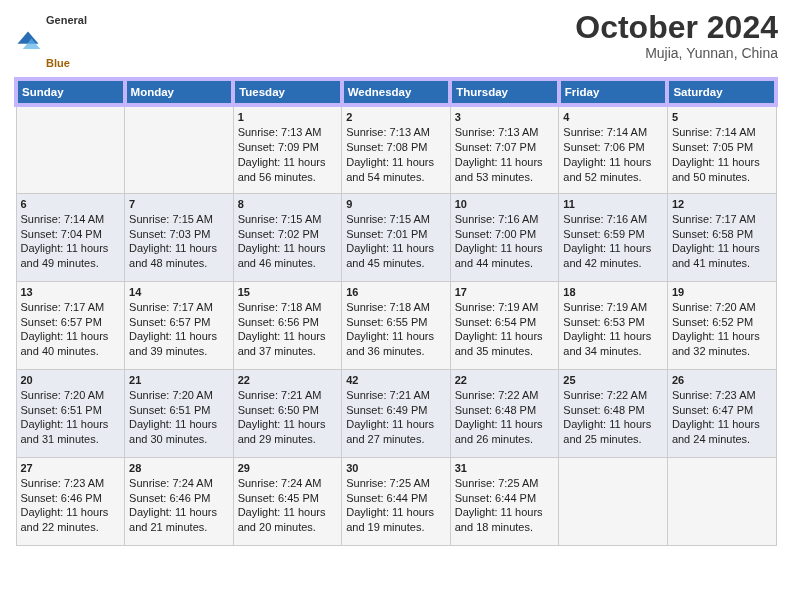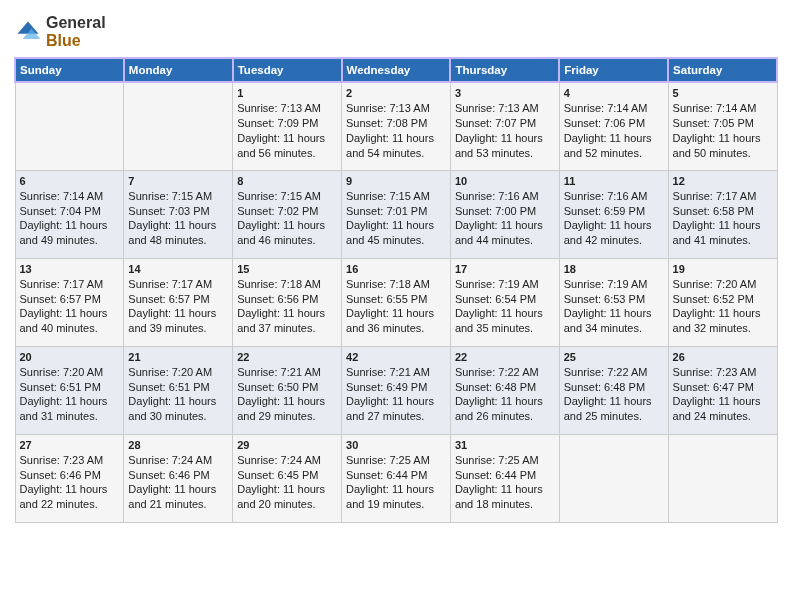--- a/index.html
+++ b/index.html
@@ -22,23 +22,24 @@
     }
     .logo {
       display: flex;
       align-items: center;
       gap: 4px;
       margin-top: 4px;
     }
     .logo-text {
       display: flex;
       flex-direction: column;
-      font-size: 16px;
+      font-size: 11px;
       font-weight: bold;
       line-height: 1.1;
+      gap: 31px;
     }
     .logo-general { color: #333; }
     .logo-blue { color: #a16207; }
     .logo-icon {
       width: 28px;
       height: 28px;
     }
     .title-block {
       text-align: right;
     }
@@ -57,21 +58,21 @@
       border-collapse: collapse;
       table-layout: fixed;
     }
     thead tr th {
       background-color: #2a6db5;
       color: #fff;
       font-size: 11.5px;
       font-weight: bold;
       padding: 5px 4px;
       text-align: left;
-      border: 2px solid #c4b5fd;
+      border: 4px solid #c4b5fd;
     }
     tbody tr td {
       border: 1px solid #ccc;
       padding: 4px 4px;
       vertical-align: top;
       font-size: 9.5px;
       color: #222;
       min-height: 70px;
       height: 88px;
     }
@@ -101,20 +102,24 @@
     <div class="logo">
       <svg class="logo-icon" viewBox="0 0 32 32">
         <polygon points="16,4 28,18 4,18" fill="#2a6db5"></polygon>
         <polygon points="20,12 30,24 10,24" fill="#5ab0e8" opacity="0.7"></polygon>
       </svg>
       <div class="logo-text">
         <span class="logo-general">General</span>
         <span class="logo-blue">Blue</span>
       </div>
     </div>
+    <div class="title-block">
+      <div class="title-month">October 2024</div>
+      <div class="title-location">Mujia, Yunnan, China</div>
+    </div>
   </div>
 
   <table>
     <thead>
       <tr>
       <th>Sunday</th>
           <th>Monday</th>
           <th>Tuesday</th>
           <th>Wednesday</th>
           <th>Thursday</th>

